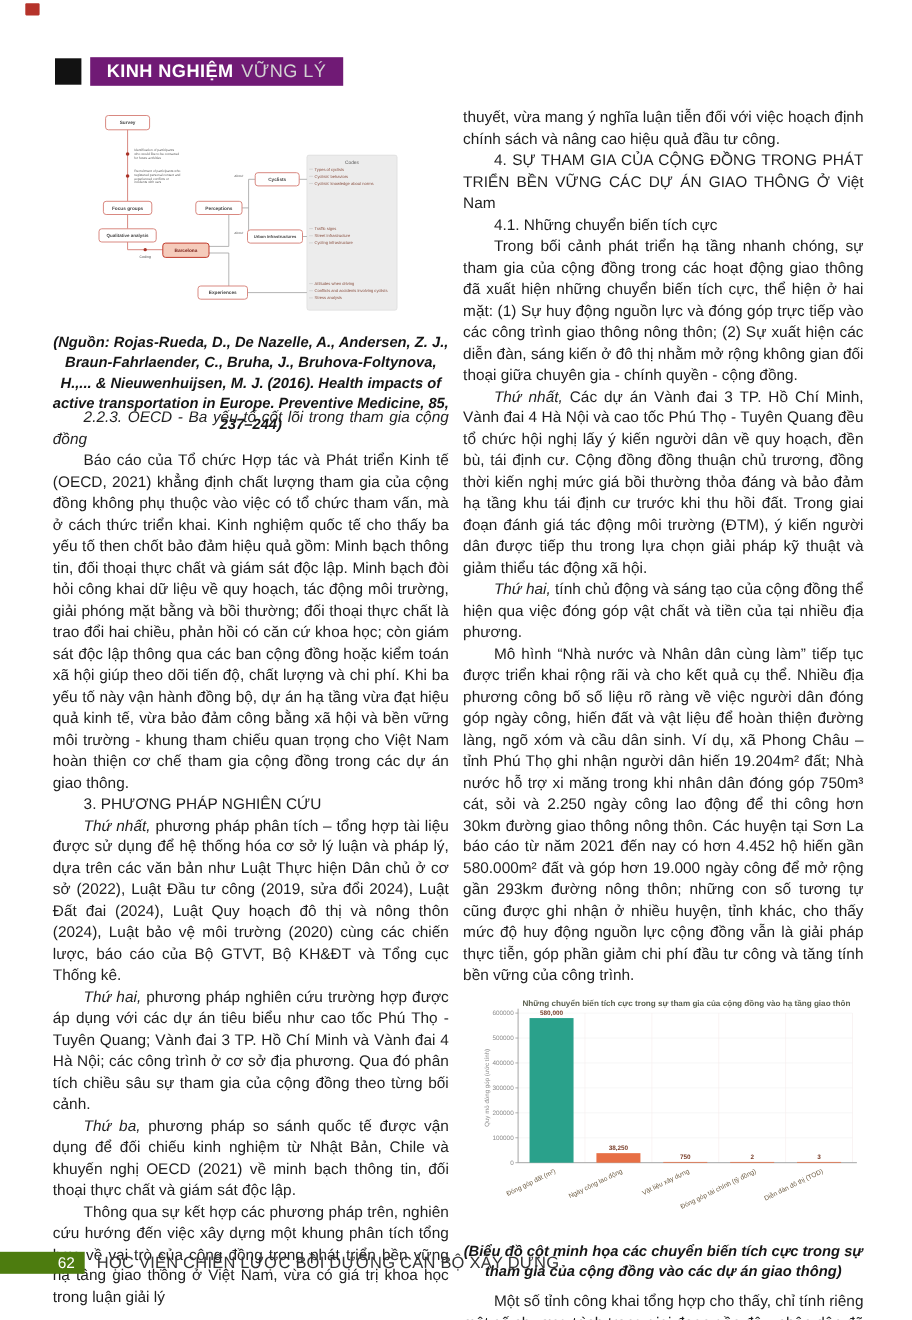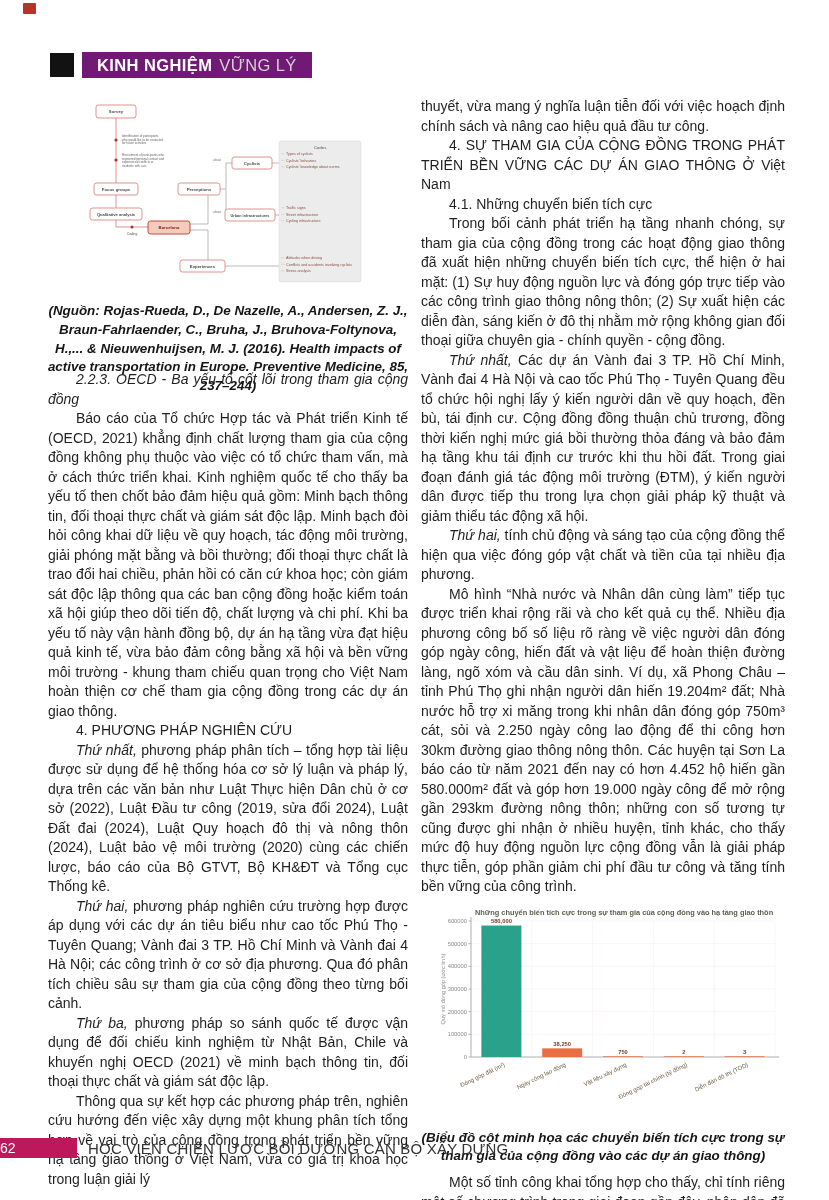--- a/index.html
+++ b/index.html
@@ -24,22 +24,22 @@
 
   .para{font-size:14px;line-height:19.5px;text-align:justify;text-indent:28px;margin:0;color:#1f1f1f}
   .para.noindent{text-indent:0}
   .para .lead{font-style:italic}
   .h-bold{font-weight:normal}
   .h-italic{font-style:italic}
 
   .chart-wrap{margin-top:8px;margin-left:14px;width:350px;height:200px}
   .chart-caption{margin-top:24px;margin-bottom:7px}
 
-  .footer-box{position:absolute;left:0;top:1138px;width:77px;height:20px;background:#be185d;color:#fff;
-    font-size:14px;display:flex;align-items:center;padding-right:9px;box-sizing:border-box}
+  .footer-box{position:absolute;left:0;top:1138px;width:77px;height:20px;background:#4d7c0f;color:#fff;
+    font-size:14px;display:flex;align-items:center;justify-content:flex-end;padding-right:9px;box-sizing:border-box}
   .footer-text{position:absolute;left:88px;top:1140px;font-size:15px;color:#333;letter-spacing:.2px;white-space:nowrap}
 </style>
 </head>
 <body>
 
 <div class="corner-mark"></div>
 
 <div class="header-square"></div>
 <div class="header-box">
   <span class="tag-bold">KINH NGHIỆM</span>
@@ -111,21 +111,21 @@
       <text x="226" y="167.5" font-size="3.7" fill="#8a5040" font-family="Liberation Sans, sans-serif">Conflicts and accidents involving cyclists</text>
       <line x1="221" y1="172.8" x2="224.5" y2="172.8" stroke="#bbb" stroke-width="0.4"></line>
       <text x="226" y="174" font-size="3.7" fill="#8a5040" font-family="Liberation Sans, sans-serif">Stress analysis</text>
     </svg></div>
 
 <div class="fig-caption left-fig-caption">(Nguồn: Rojas-Rueda, D., De Nazelle, A., Andersen, Z. J., Braun-Fahrlaender, C., Bruha, J., Bruhova-Foltynova, H.,... &amp; Nieuwenhuijsen, M. J. (2016). Health impacts of active transportation in Europe. Preventive Medicine, 85, 237–244)</div>
 
 <div class="column left-column" id="left-col">
     <p class="para h-italic">2.2.3. OECD - Ba yếu tố cốt lõi trong tham gia cộng đồng</p>
     <p class="para">Báo cáo của Tổ chức Hợp tác và Phát triển Kinh tế (OECD, 2021) khẳng định chất lượng tham gia của cộng đồng không phụ thuộc vào việc có tổ chức tham vấn, mà ở cách thức triển khai. Kinh nghiệm quốc tế cho thấy ba yếu tố then chốt bảo đảm hiệu quả gồm: Minh bạch thông tin, đối thoại thực chất và giám sát độc lập. Minh bạch đòi hỏi công khai dữ liệu về quy hoạch, tác động môi trường, giải phóng mặt bằng và bồi thường; đối thoại thực chất là trao đổi hai chiều, phản hồi có căn cứ khoa học; còn giám sát độc lập thông qua các ban cộng đồng hoặc kiểm toán xã hội giúp theo dõi tiến độ, chất lượng và chi phí. Khi ba yếu tố này vận hành đồng bộ, dự án hạ tầng vừa đạt hiệu quả kinh tế, vừa bảo đảm công bằng xã hội và bền vững môi trường - khung tham chiếu quan trọng cho Việt Nam hoàn thiện cơ chế tham gia cộng đồng trong các dự án giao thông.</p>
-    <p class="para h-bold">4. PHƯƠNG PHÁP NGHIÊN CỨU</p>
+    <p class="para h-bold">3. PHƯƠNG PHÁP NGHIÊN CỨU</p>
     <p class="para"><span class="lead">Thứ nhất,</span> phương pháp phân tích – tổng hợp tài liệu được sử dụng để hệ thống hóa cơ sở lý luận và pháp lý, dựa trên các văn bản như Luật Thực hiện Dân chủ ở cơ sở (2022), Luật Đầu tư công (2019, sửa đổi 2024), Luật Đất đai (2024), Luật Quy hoạch đô thị và nông thôn (2024), Luật bảo vệ môi trường (2020) cùng các chiến lược, báo cáo của Bộ GTVT, Bộ KH&amp;ĐT và Tổng cục Thống kê.</p>
     <p class="para"><span class="lead">Thứ hai,</span> phương pháp nghiên cứu trường hợp được áp dụng với các dự án tiêu biểu như cao tốc Phú Thọ -Tuyên Quang; Vành đai 3 TP. Hồ Chí Minh và Vành đai 4 Hà Nội; các công trình ở cơ sở địa phương. Qua đó phân tích chiều sâu sự tham gia của cộng đồng theo từng bối cảnh.</p>
     <p class="para"><span class="lead">Thứ ba,</span> phương pháp so sánh quốc tế được vận dụng để đối chiếu kinh nghiệm từ Nhật Bản, Chile và khuyến nghị OECD (2021) về minh bạch thông tin, đối thoại thực chất và giám sát độc lập.</p>
     <p class="para">Thông qua sự kết hợp các phương pháp trên, nghiên cứu hướng đến việc xây dựng một khung phân tích tổng hợp về vai trò của cộng đồng trong phát triển bền vững hạ tầng giao thông ở Việt Nam, vừa có giá trị khoa học trong luận giải lý</p>
   </div>
 
 <div class="column right-column">
   <div id="right-before">
       <p class="para noindent">thuyết, vừa mang ý nghĩa luận tiễn đối với việc hoạch định chính sách và nâng cao hiệu quả đầu tư công.</p>
       <p class="para h-bold">4. SỰ THAM GIA CỦA CỘNG ĐỒNG TRONG PHÁT TRIỂN BỀN VỮNG CÁC DỰ ÁN GIAO THÔNG Ở Việt Nam</p>

